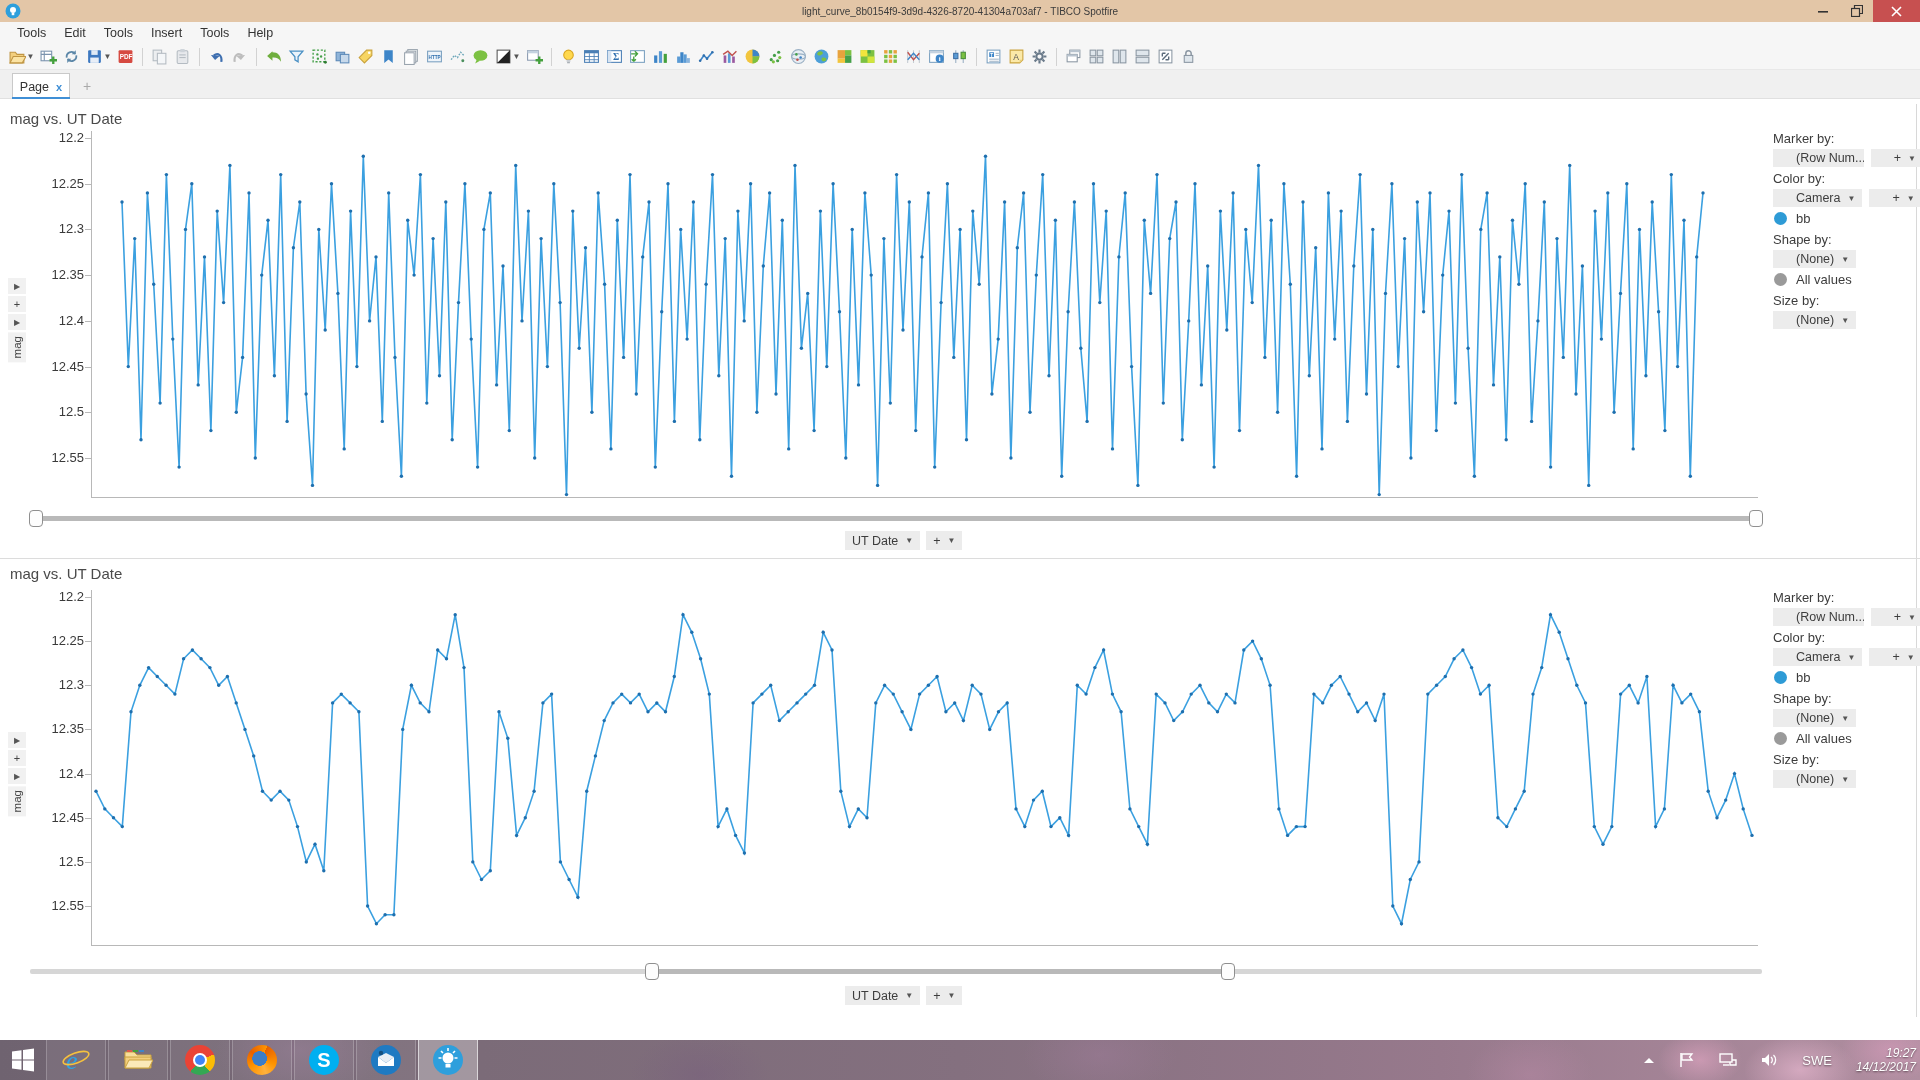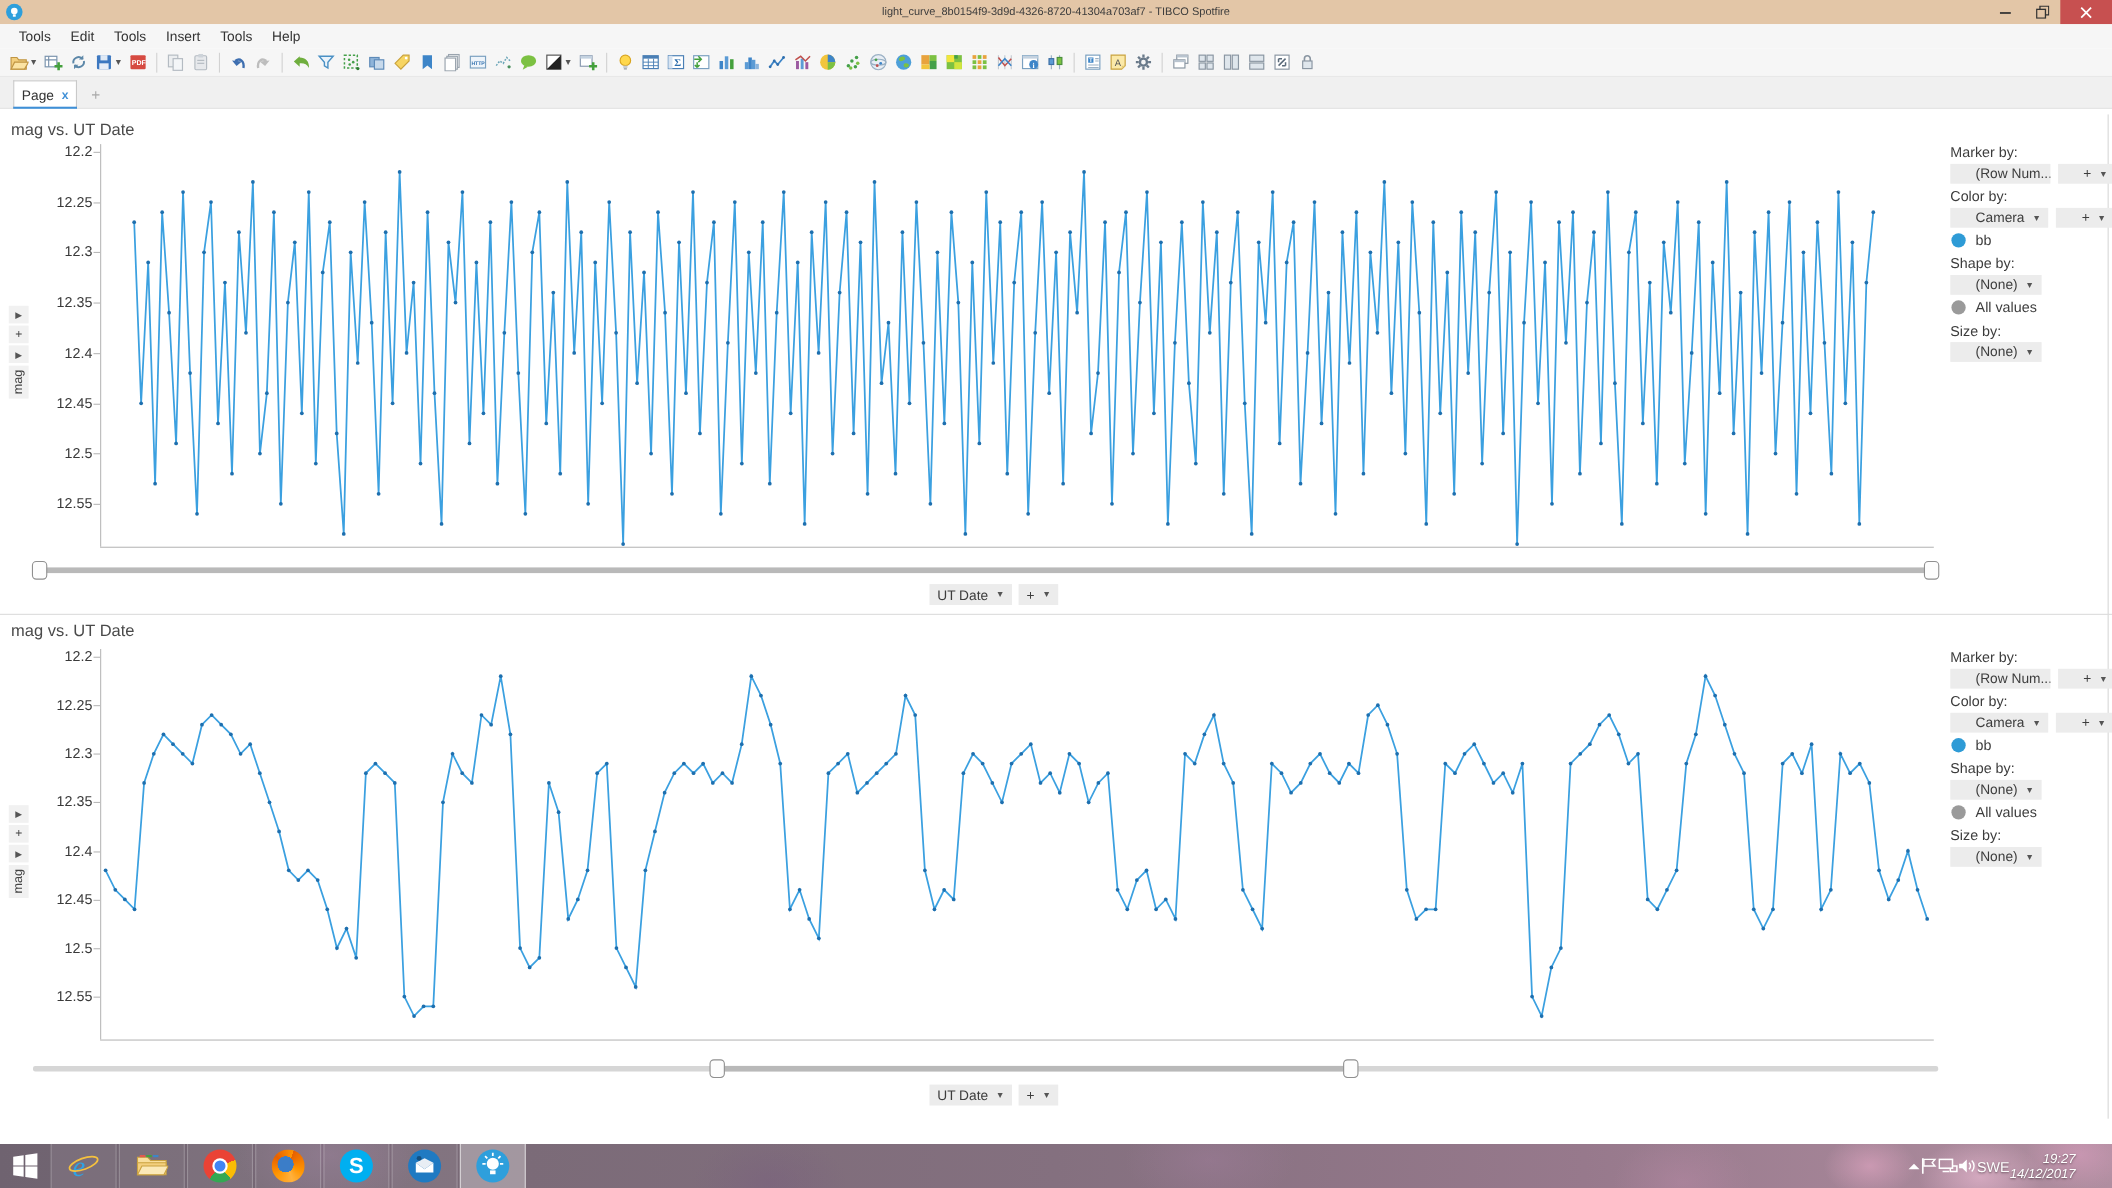--- a/index.html
+++ b/index.html
@@ -76,21 +76,21 @@
    radial-gradient(90px 60px at 1530px 35px, rgba(190,140,170,.4), transparent 70%),
    radial-gradient(120px 70px at 300px 10px, rgba(150,120,150,.5), transparent 70%),
    radial-gradient(100px 60px at 700px 35px, rgba(120,95,125,.5), transparent 70%),
    radial-gradient(110px 60px at 1100px 15px, rgba(160,125,155,.45), transparent 70%),
    linear-gradient(90deg, #6f6370 0%, #7b6b78 25%, #84707f 50%, #97798c 75%, #b08ea0 100%);
   display:flex; align-items:center; }
 .start { width:46px; height:40px; display:flex; align-items:center; justify-content:center; }
 .taskbtn { width:60px; height:40px; display:flex; align-items:center; justify-content:center; border-left:1px solid rgba(255,255,255,.22); border-right:1px solid rgba(255,255,255,.22); background:rgba(255,255,255,.07); margin-right:2px; }
 .taskbtn.active { background:rgba(255,255,255,.3); border-color:rgba(255,255,255,.6); }
 .appico { width:30px; height:30px; position:relative; }
-.tray { position:absolute; right:11px; top:0; height:40px; display:flex; align-items:center; gap:0; padding-right:22px; color:#fff; }
+.tray { position:absolute; right:0; top:0; height:40px; display:flex; align-items:center; gap:24px; padding-right:4px; color:#fff; }
 .trayico svg { display:block; }
 .tray-lang { font-size:13px; color:#fff; text-shadow:0 1px 2px rgba(0,0,0,.5); }
 .tray-clock { text-align:right; font-size:12px; line-height:14px; color:#fff; text-shadow:0 1px 2px rgba(0,0,0,.5);font-style:italic; }
 </style>
 </head>
 <body>
 
 <div id="app">
 
   <div class="titlebar">

